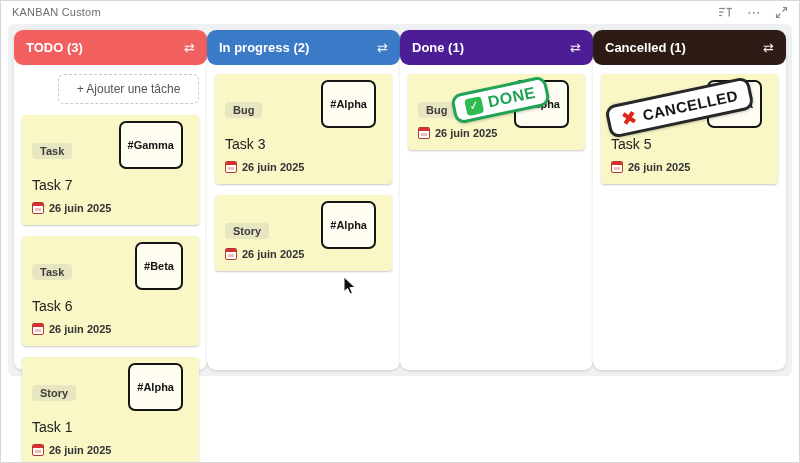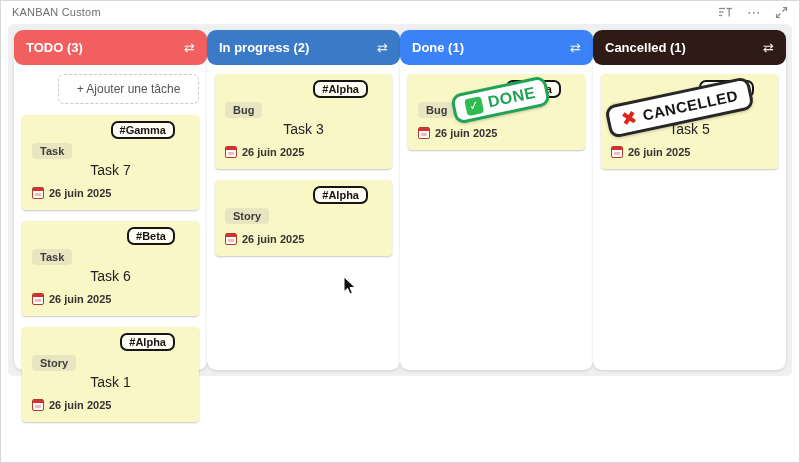--- a/index.html
+++ b/index.html
@@ -43,29 +43,29 @@
     margin-bottom:11px; cursor:pointer;margin-left:36px;
   }
 
   
   .card {
     position:relative; background:#faf7c6; border-radius:4px;
     box-shadow:0 1px 2px rgba(0,0,0,.22);
     padding:9px 10px 11px; margin-bottom:11px; cursor:grab;
   }
   .card-tag {
-    position:absolute; top:6px; right:24px; z-index:1;
+    position:absolute; top:6px; right:16px; z-index:1;
     background:#fffdf2; border:2px solid #151515; border-radius:7px;
-    padding:1px 7px; font-size:11px; font-weight:bold; color:#151515; white-space:nowrap;
+    padding:16px 7px; font-size:11px; font-weight:bold; color:#151515; white-space:nowrap;
   }
   .card-badge {
     display:inline-block; margin-top:19px; background:#e8e5c1;
     border-radius:4px; padding:2px 8px; font-size:11px; font-weight:600; color:#3d3d3d;
   }
-  .card-title { margin-top:3px; font-size:14px; color:#222;text-align:center; }
+  .card-title { margin-top:18px; font-size:14px; color:#222; }
   .card-date-row { margin-top:9px; display:flex; align-items:center; gap:5px; }
   .card-date { font-size:11px; font-weight:bold; color:#333; }
   .cal-icon { width:12px; height:12px; border:1px solid #b03a2e; border-radius:2px; background:#fff; position:relative; flex:0 0 12px; }
   .cal-icon::before { content:""; position:absolute; top:0; left:0; right:0; height:3px; background:#d63031; border-radius:1px 1px 0 0; }
   .cal-icon::after { content:""; position:absolute; left:2px; right:2px; top:5px; bottom:2px; background:#e8a9a2; opacity:.75; }
 
   
   .stamp {
     position:absolute; z-index:3; display:flex; align-items:center; gap:6px;
     background:#fff; border-radius:10px; padding:3px 10px;
@@ -185,21 +185,21 @@
     <span class="card-badge">Story</span>
     <div class="card-date-row">
       <span class="cal-icon"></span>
       <span class="card-date">26 juin 2025</span>
     </div>
     
   </div>
       </div>
   </div>
     <div class="column">
-    <div class="col-header" style="background: #3b82f6;">
+    <div class="col-header" style="background: #4c1d95;">
       <span class="col-title">Done (1)</span>
       <span class="swap-icon">⇄</span>
     </div>
     <div class="col-body">
 
     <div class="card">
     <span class="card-tag">#Alpha</span>
     <span class="card-badge">Bug</span>
     <div class="card-date-row">
       <span class="cal-icon"></span>

